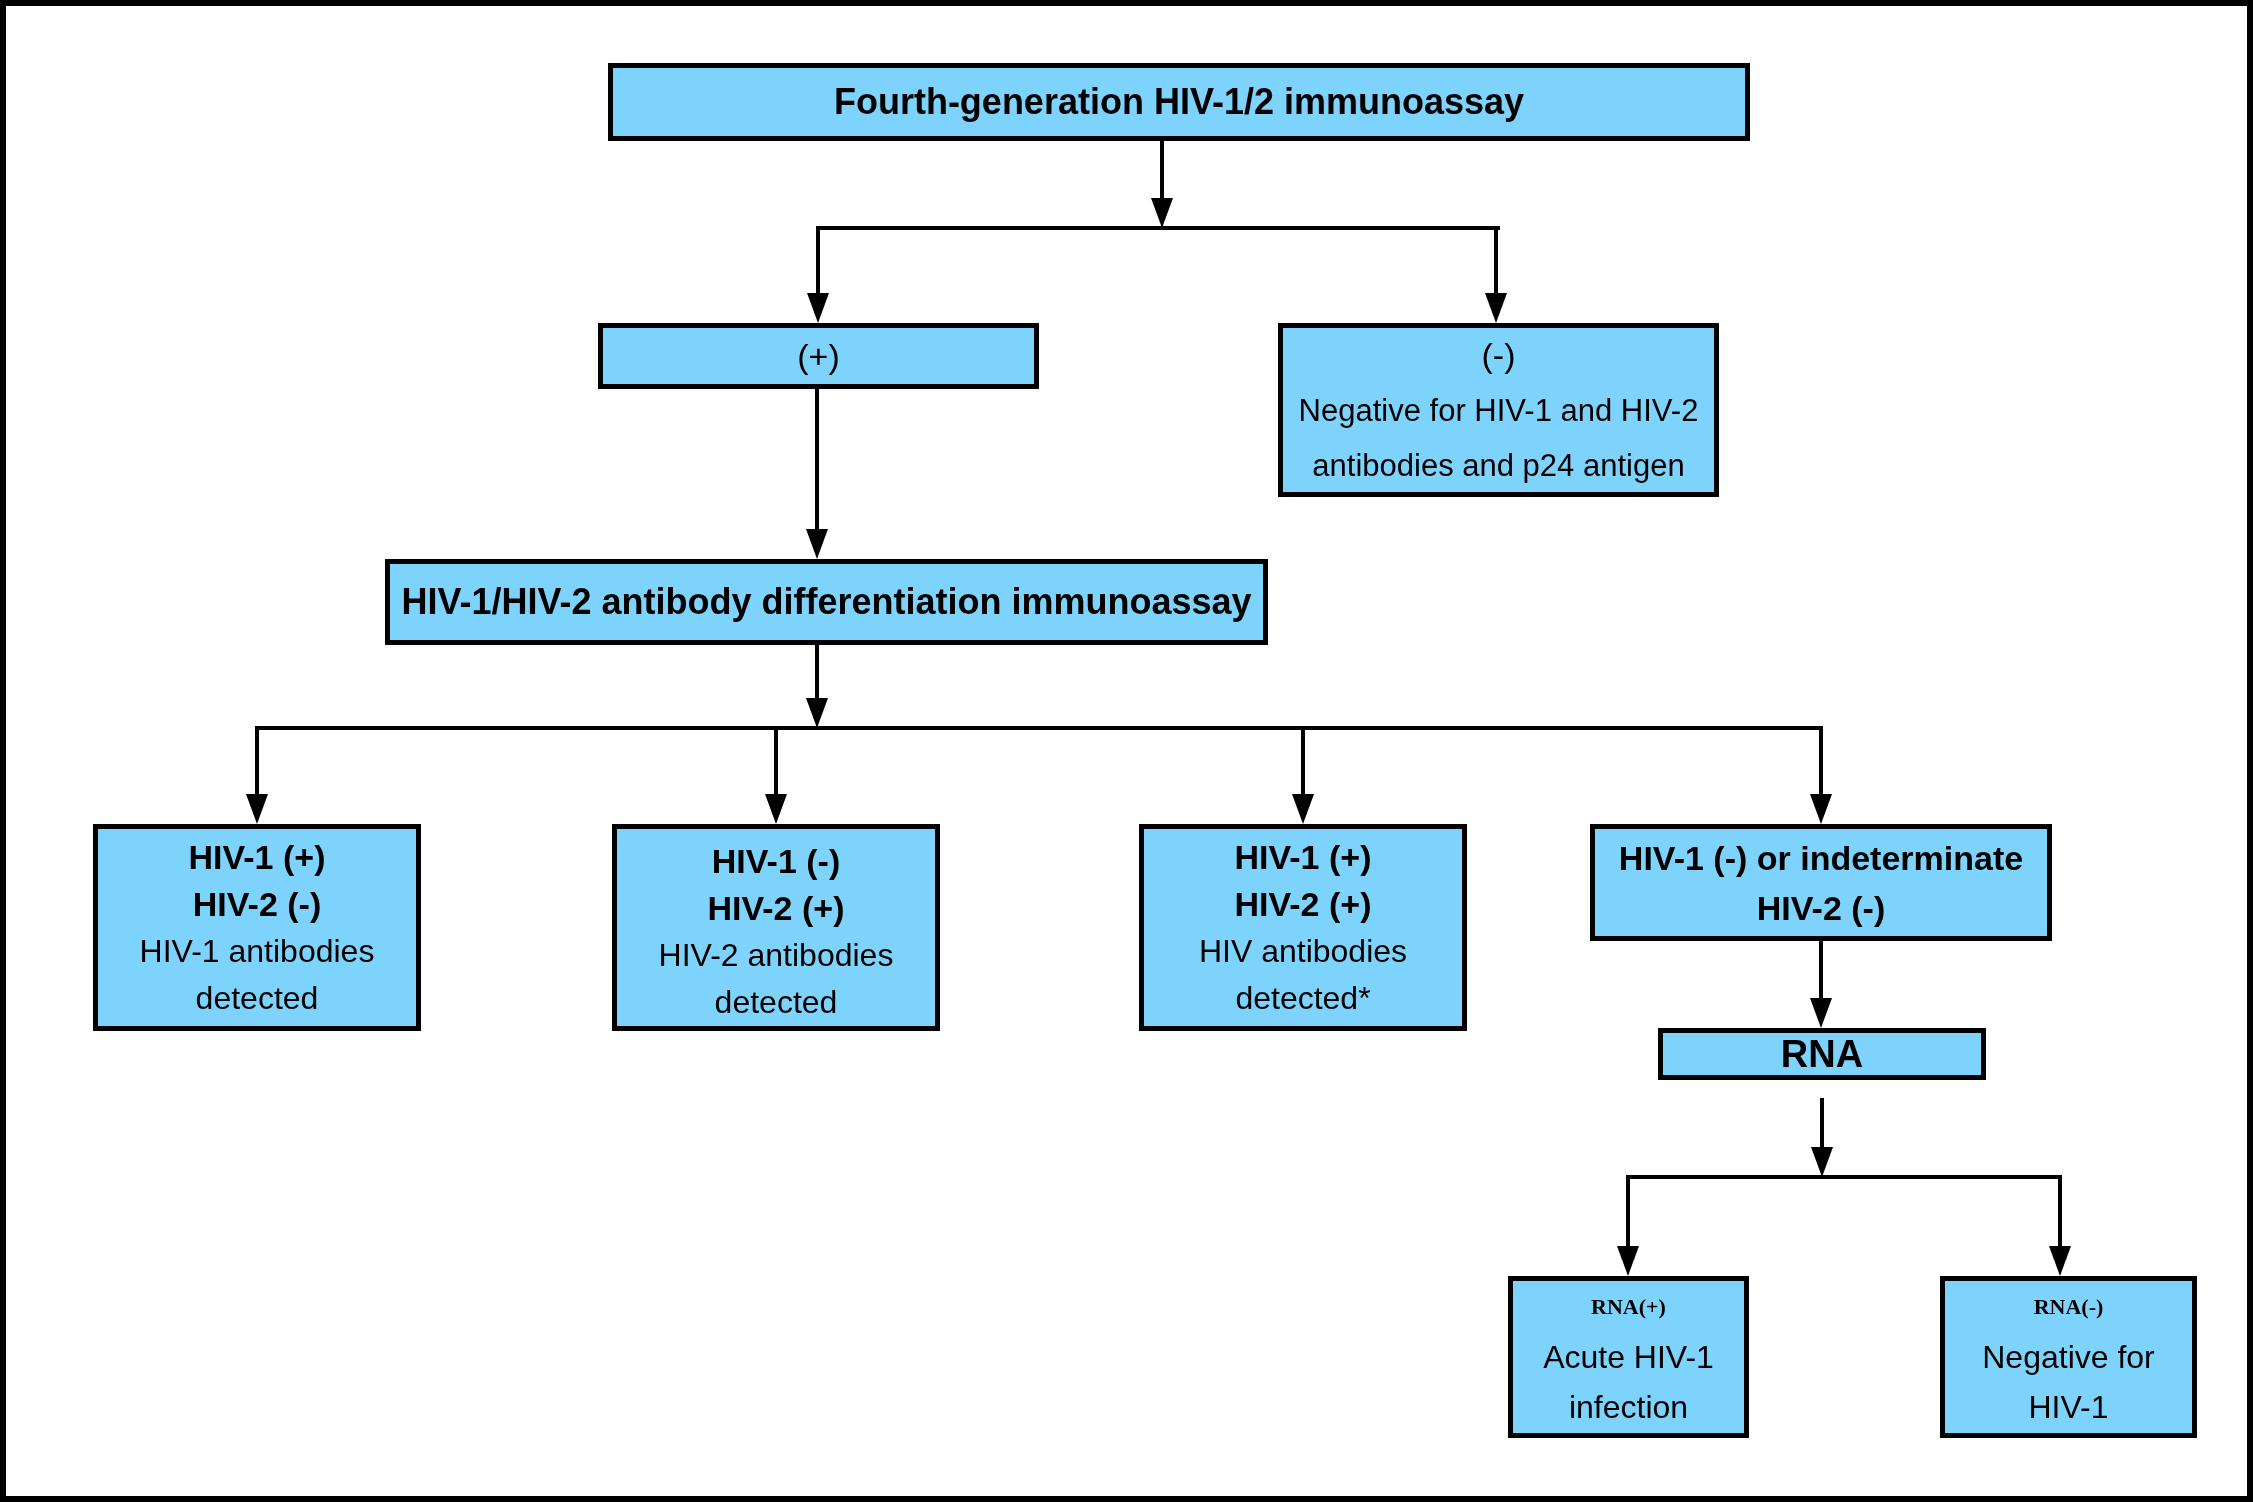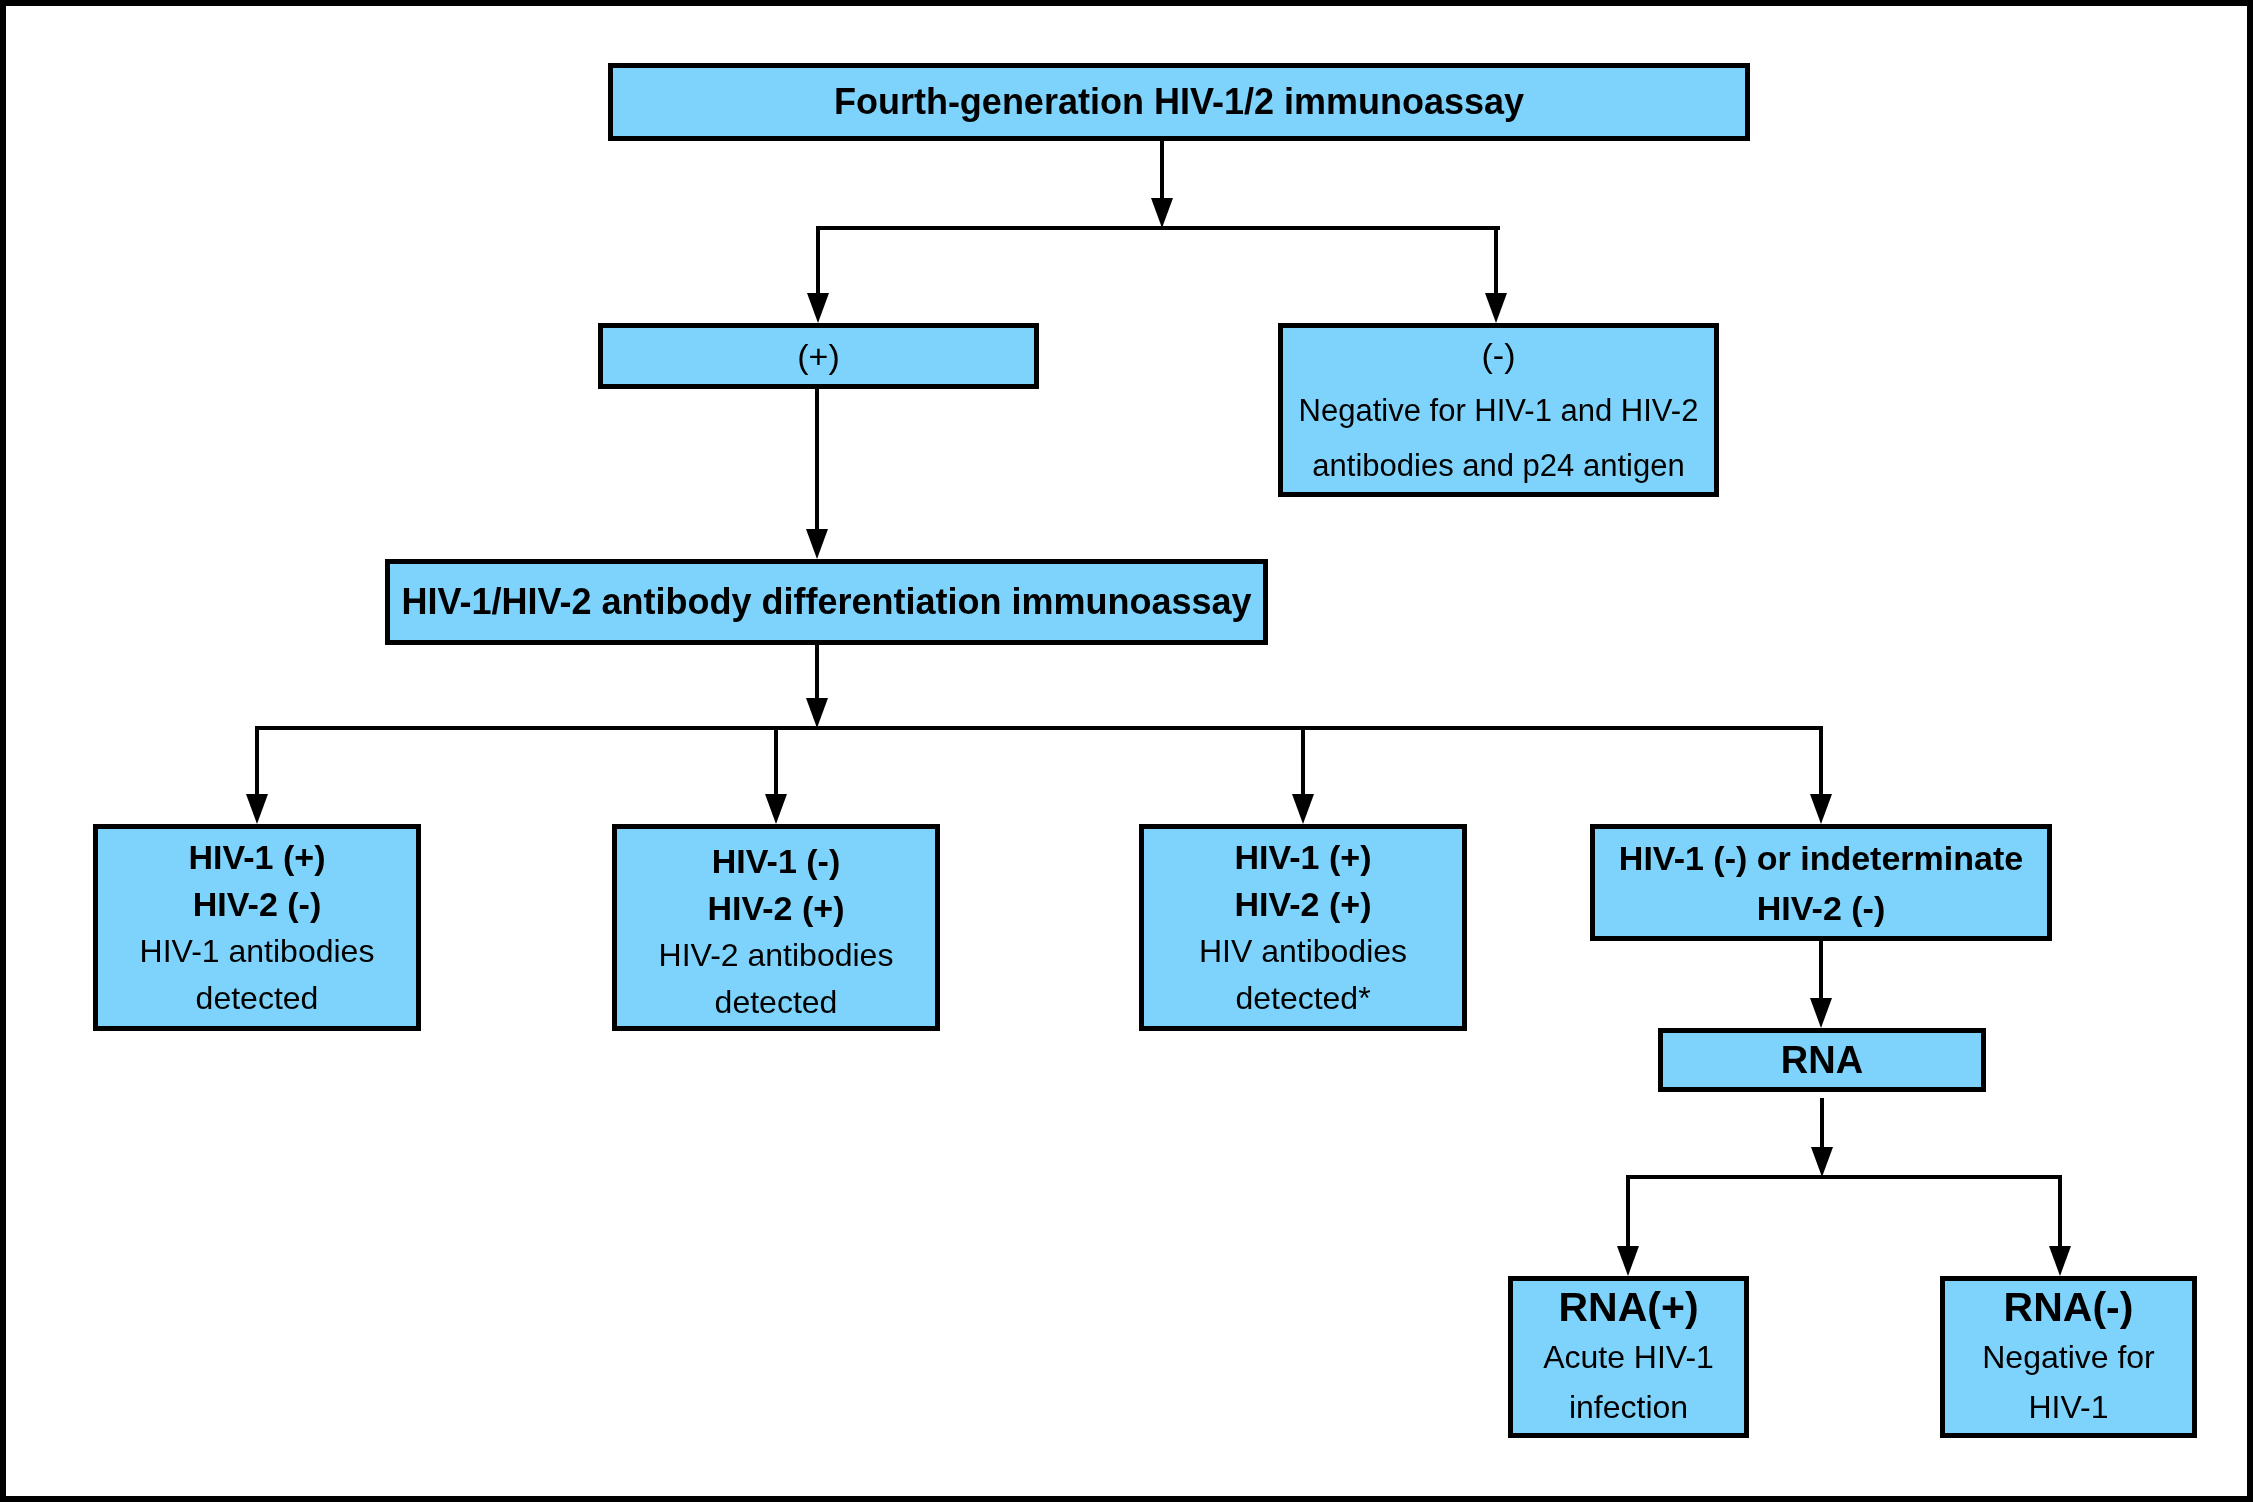--- a/index.html
+++ b/index.html
@@ -31,24 +31,24 @@
   #n-top   {left:602px;  top:57px;   width:1142px; height:78px;  font-size:36px;}
   #n-plus  {left:592px;  top:317px;  width:441px;  height:66px;  font-size:34px;}
   #n-neg   {left:1272px; top:317px;  width:441px;  height:174px; font-size:31px; line-height:55px;}
   #n-neg .sign{font-size:34px;}
   #n-diff  {left:379px;  top:553px;  width:883px;  height:86px;  font-size:36px;}
   #n-b1    {left:87px;   top:818px;  width:328px;  height:207px; font-size:32px; line-height:47px;}
   #n-b2    {left:606px;  top:818px;  width:328px;  height:207px; font-size:32px; line-height:47px;justify-content:flex-end;}
   #n-b3    {left:1133px; top:818px;  width:328px;  height:207px; font-size:32px; line-height:47px;}
   #n-b1 .bold,#n-b2 .bold,#n-b3 .bold{font-size:34px;}
   #n-b4    {left:1584px; top:818px;  width:462px;  height:117px; font-size:34px; line-height:50px;}
-  #n-rna   {left:1652px; top:1022px; width:328px;  height:64px;  font-size:38px;}
+  #n-rna   {left:1652px; top:1022px; width:328px;  height:52px;  font-size:38px;}
   #n-rnap  {left:1502px; top:1270px; width:241px;  height:162px; font-size:32px; line-height:50px;}
   #n-rnan  {left:1934px; top:1270px; width:257px;  height:162px; font-size:32px; line-height:50px;}
-  #n-rnap .bold,#n-rnan .bold{font-size:41px;}
+  #n-rnap .bold,#n-rnan .bold{font-size:22px;font-family:Liberation Serif, serif;}
 
   
   .vl,.hl{position:absolute;background:#000;}
   .vl{width:4px;}
   .hl{height:4px;}
   
   .ah{
     position:absolute;width:0;height:0;
     border-left:11px solid transparent;
     border-right:11px solid transparent;

